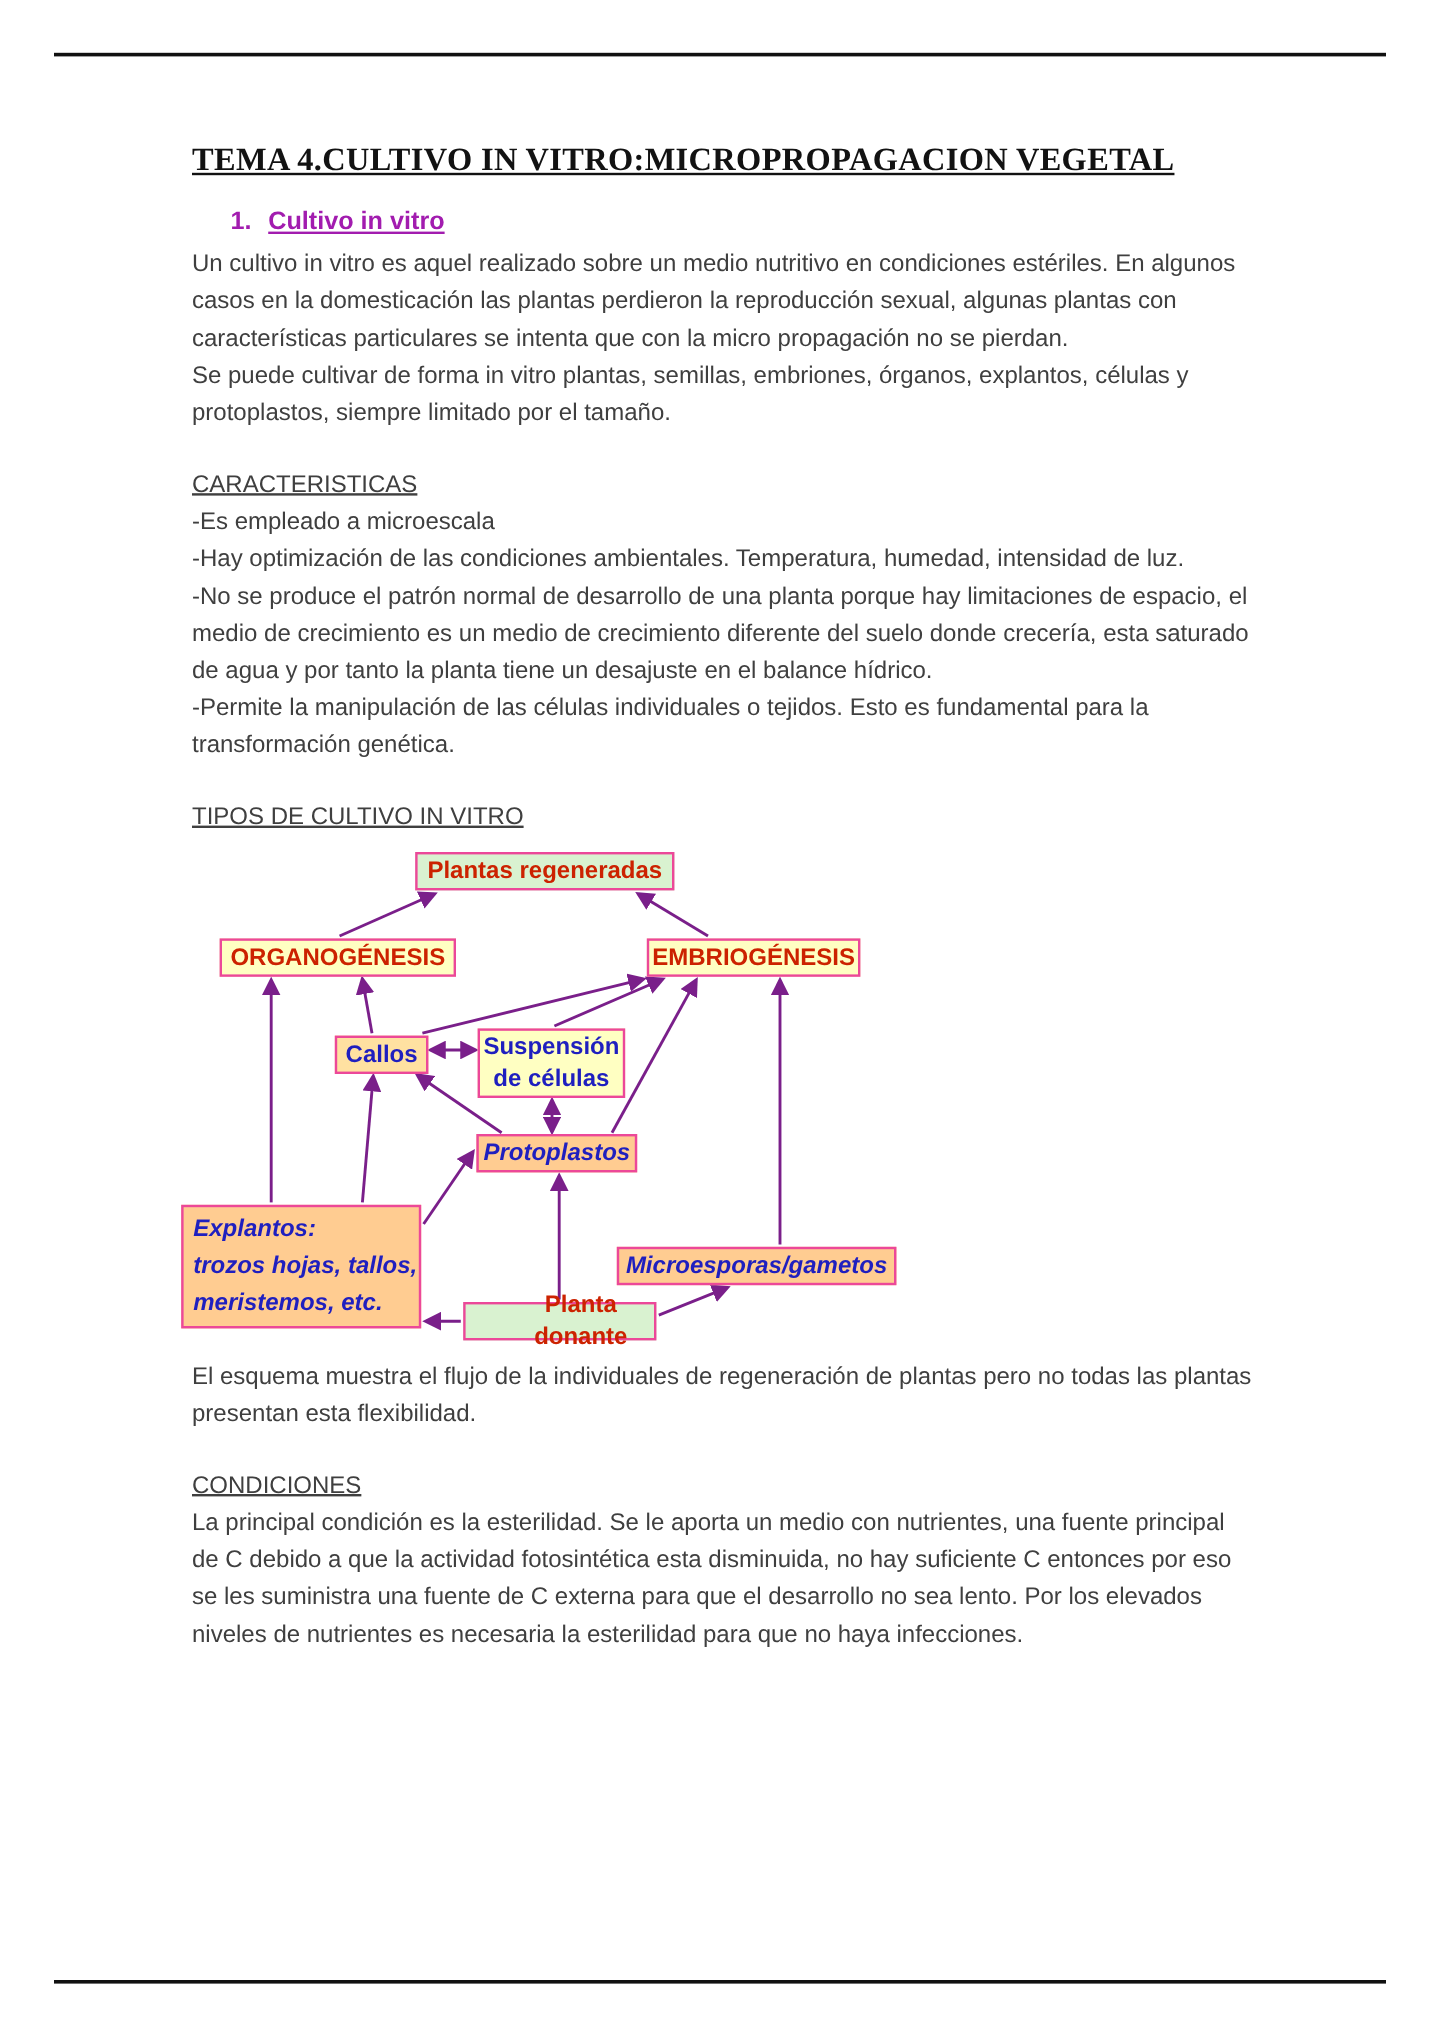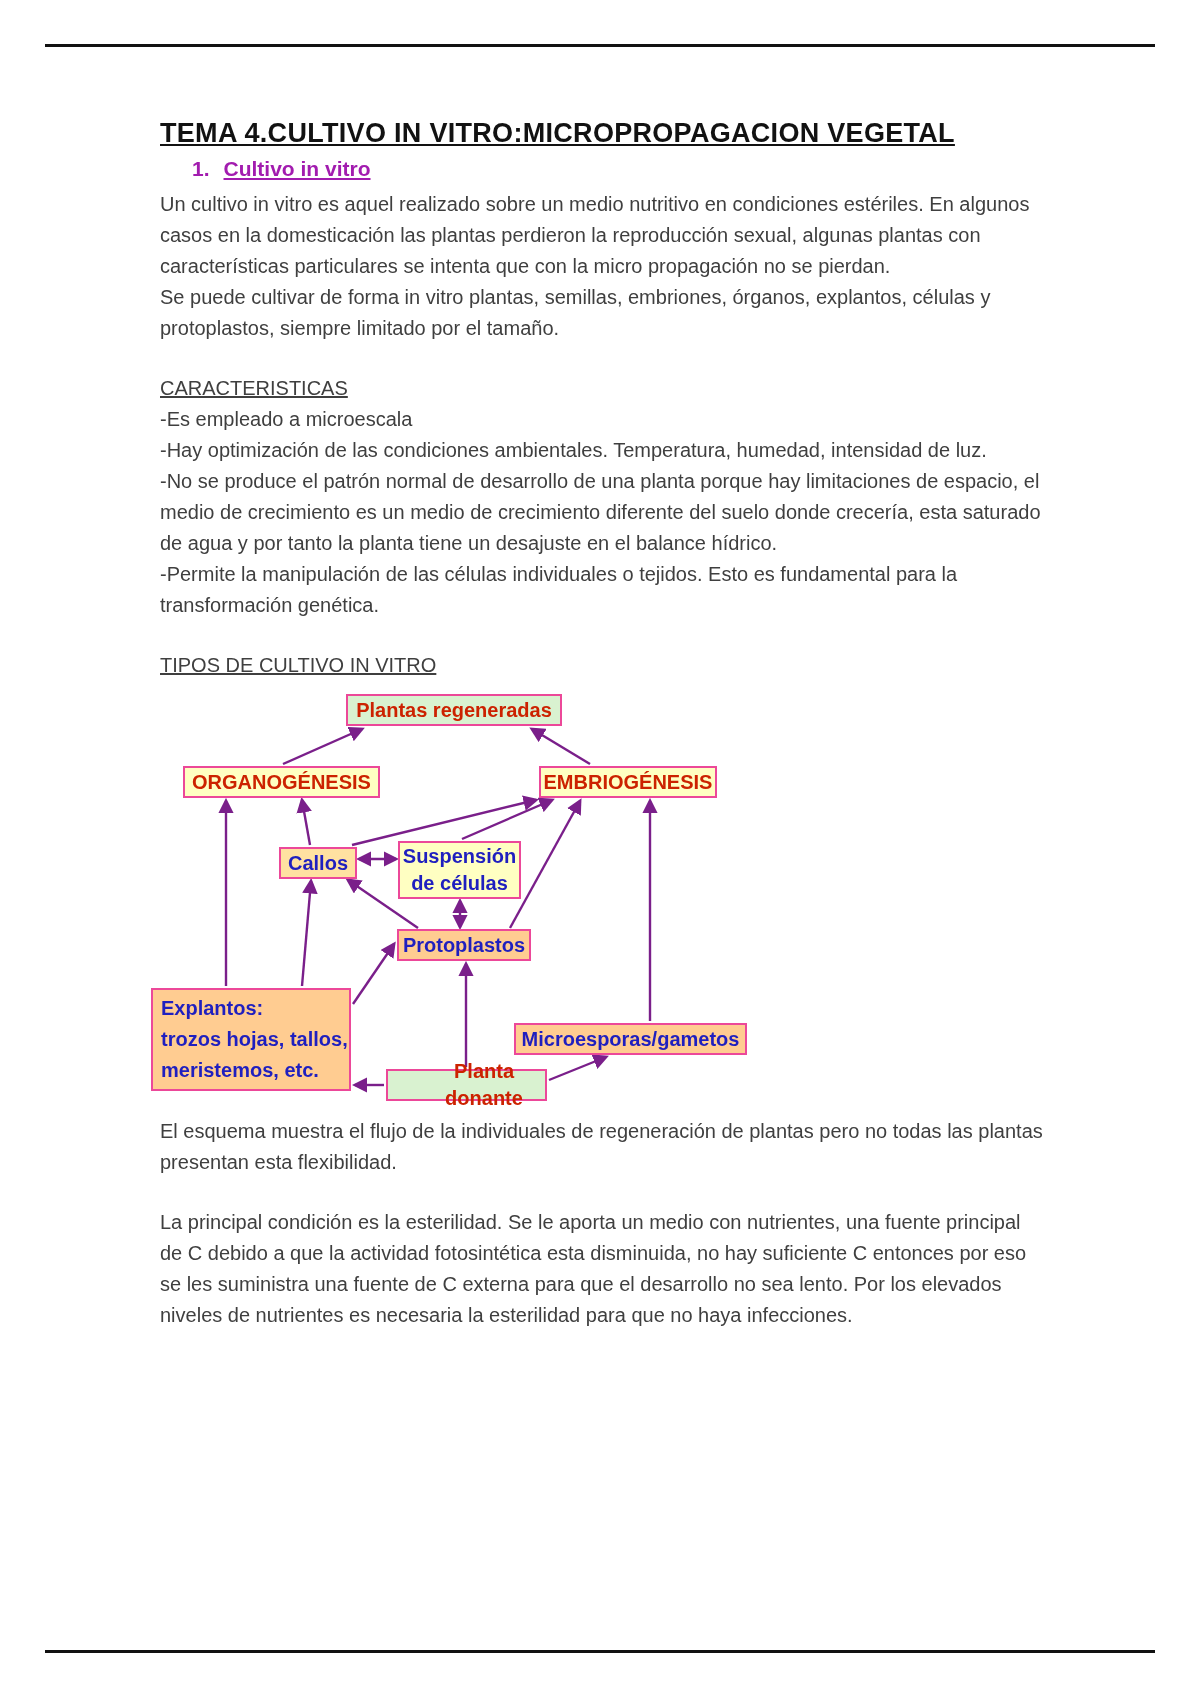--- a/index.html
+++ b/index.html
@@ -23,27 +23,27 @@
   .rule-bottom { top: 1650px; }
 
   .content {
     position: absolute;
     left: 160px;
     top: 118px;
     width: 885px;
   }
 
   .doc-title {
-    font-family: Liberation Sans, sans-serif;
+    font-family: Liberation Serif, serif;
     font-size: 27px;
     font-weight: bold;
     color: #121212;
     text-decoration: underline;
     letter-spacing: 0.3px;
-    margin: 0 0 8px 0;
+    margin: 0 0 24px 0;
   }
 
   .num-heading {
     margin: 0 0 8px 32px;
     font-size: 21px;
     font-weight: bold;
     color: #a21caf;
   }
   .num-heading .hnum { text-decoration: none; margin-right: 14px; }
   .num-heading .htext { text-decoration: underline; }
@@ -79,21 +79,21 @@
     justify-content: center;
     font-weight: bold;
     font-size: 20px;
     text-align: center;
     white-space: pre-line;
     line-height: 27px;
   }
   .fill-green  { background: #d9f2d0; }
   .fill-yellow { background: #ffffc2; }
   .fill-callos { background: #ffe1a1; }
-  .fill-orange { background: #ffcc91; }
+  .fill-orange { background: #ffcc91; font-style: italic; }
   .lbl-red  { color: #cc2200; }
   .lbl-blue { color: #1f1fbf; }
 
   .n-plantas       { left: 196px; top: 7px;   width: 216px; height: 32px; }
   .n-organogenesis { left: 33px;  top: 79px;  width: 197px; height: 32px; }
   .n-embriogenesis { left: 389px; top: 79px;  width: 178px; height: 32px; }
   .n-callos        { left: 129px; top: 160px; width: 78px;  height: 32px; }
   .n-suspension    { left: 248px; top: 154px; width: 123px; height: 58px; }
   .n-protoplastos  { left: 247px; top: 242px; width: 134px; height: 32px; }
   .n-explantos     { left: 1px;   top: 301px; width: 200px; height: 103px;
@@ -170,16 +170,17 @@
 trozos hojas, tallos,
 meristemos, etc.</div>
       <div class="node n-microesporas fill-orange lbl-blue">Microesporas/gametos</div>
       <div class="node n-donante fill-green lbl-red">Planta donante</div>
     </div>
 
     <p class="body-text">El esquema muestra el flujo de la individuales de regeneración de plantas pero no todas las plantas presentan esta flexibilidad.</p>
 
     <div class="gap-md"></div>
 
+    <p class="sec-heading">CONDICIONES</p>
     <p class="body-text">La principal condición es la esterilidad. Se le aporta un medio con nutrientes, una fuente principal de C debido a que la actividad fotosintética esta disminuida, no hay suficiente C entonces por eso se les suministra una fuente de C externa para que el desarrollo no sea lento. Por los elevados niveles de nutrientes es necesaria la esterilidad para que no haya infecciones.</p>
 
   </div>
 </div>
 
 </body></html>

